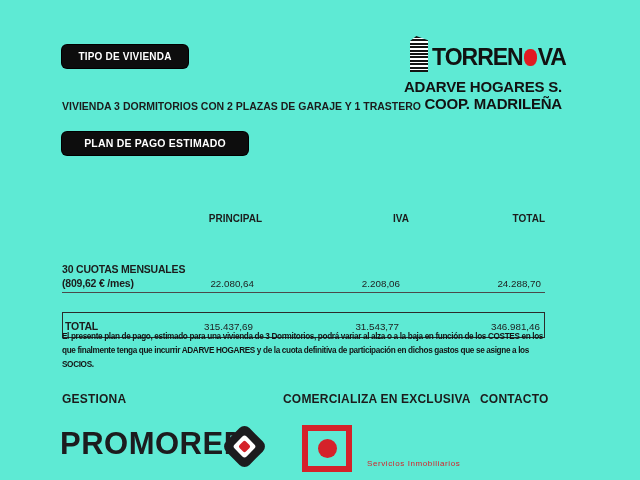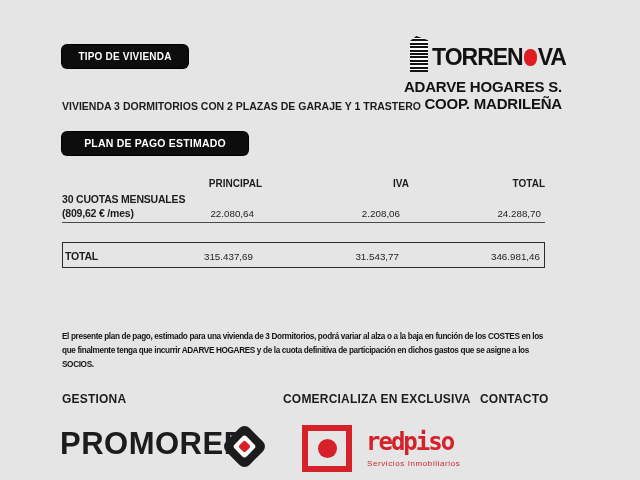--- a/index.html
+++ b/index.html
@@ -1,16 +1,16 @@
 <!DOCTYPE html>
 <html><head>
 <meta charset="utf-8">
 <style>
   html,body{margin:0;padding:0;background:#fff;}
-  .page{position:relative;width:640px;height:480px;background:#e5e5e5;
+  .page{position:relative;width:640px;height:480px;background:#5eead4;
         font-family:"Liberation Sans",sans-serif;color:#1c1c1c;overflow:hidden;}
 
   
   .badge{position:absolute;background:#0d0d0d;color:#ffffff;font-weight:bold;
          text-align:center;border-radius:5px;box-shadow:0 0 0 1px #000;}
   .badge-tipo{left:62px;top:45px;width:126px;height:23px;font-size:10px;line-height:23px;letter-spacing:.2px;}
   .badge-plan{left:62px;top:132px;width:186px;height:23px;font-size:10.5px;line-height:23px;letter-spacing:.2px;}
 
   
   .tower{position:absolute;left:410px;top:36px;width:18px;height:36px;
@@ -20,21 +20,21 @@
               letter-spacing:-1px;color:#121212;white-space:nowrap;}
   .red-o{display:inline-block;width:13px;height:17px;background:#e01b22;border-radius:45%;
          margin:0 1px;transform:translateY(1px);}
   .brand-sub{position:absolute;left:392px;top:78px;width:170px;text-align:right;
              font-weight:bold;font-size:15px;letter-spacing:-0.2px;color:#121212;}
 
   .heading{position:absolute;left:62px;top:100px;font-weight:bold;font-size:10.5px;letter-spacing:0;}
 
   
   .tbl{position:absolute;left:62px;top:172px;width:483px;font-size:10px;}
-  .trow{position:relative;}
+  .trow{position:relative;margin-top:35px;}
   .thead{height:20px;}
   .r1{height:21px;border-bottom:1px solid #4a4a4a;}
   .r2{height:30px;border-bottom:1px solid #4a4a4a;}
   .r3{height:21px;border-bottom:1px solid #4a4a4a;}
   .lab{position:absolute;left:0;bottom:3px;font-weight:bold;font-size:10.5px;letter-spacing:-0.2px;}
   .lab1{position:absolute;left:0;top:1px;font-weight:bold;font-size:10.5px;letter-spacing:-0.2px;}
   .hcell{position:absolute;bottom:3px;font-weight:bold;}
   .num{position:absolute;bottom:3px;font-weight:normal;font-size:9.8px;color:#1e1e1e;}
   .c1h{right:283px;} .c2h{right:136px;} .c3h{right:0;}
   .c1{right:291px;} .c2{right:145px;} .c3{right:4px;}
@@ -117,16 +117,15 @@
   <div class="promored-text">PROMORED</div>
   <div class="promored-icon">
     <div class="inner-white">
       <div class="inner-red"></div>
     </div>
   </div>
 
   <div class="redpiso-square">
     <div class="redpiso-dot"></div>
   </div>
-  <div class="redpiso-text">redpiso</div>
   <div class="redpiso-tag">Servicios Inmobiliarios</div>
 
 </div>
 
 </body></html>

